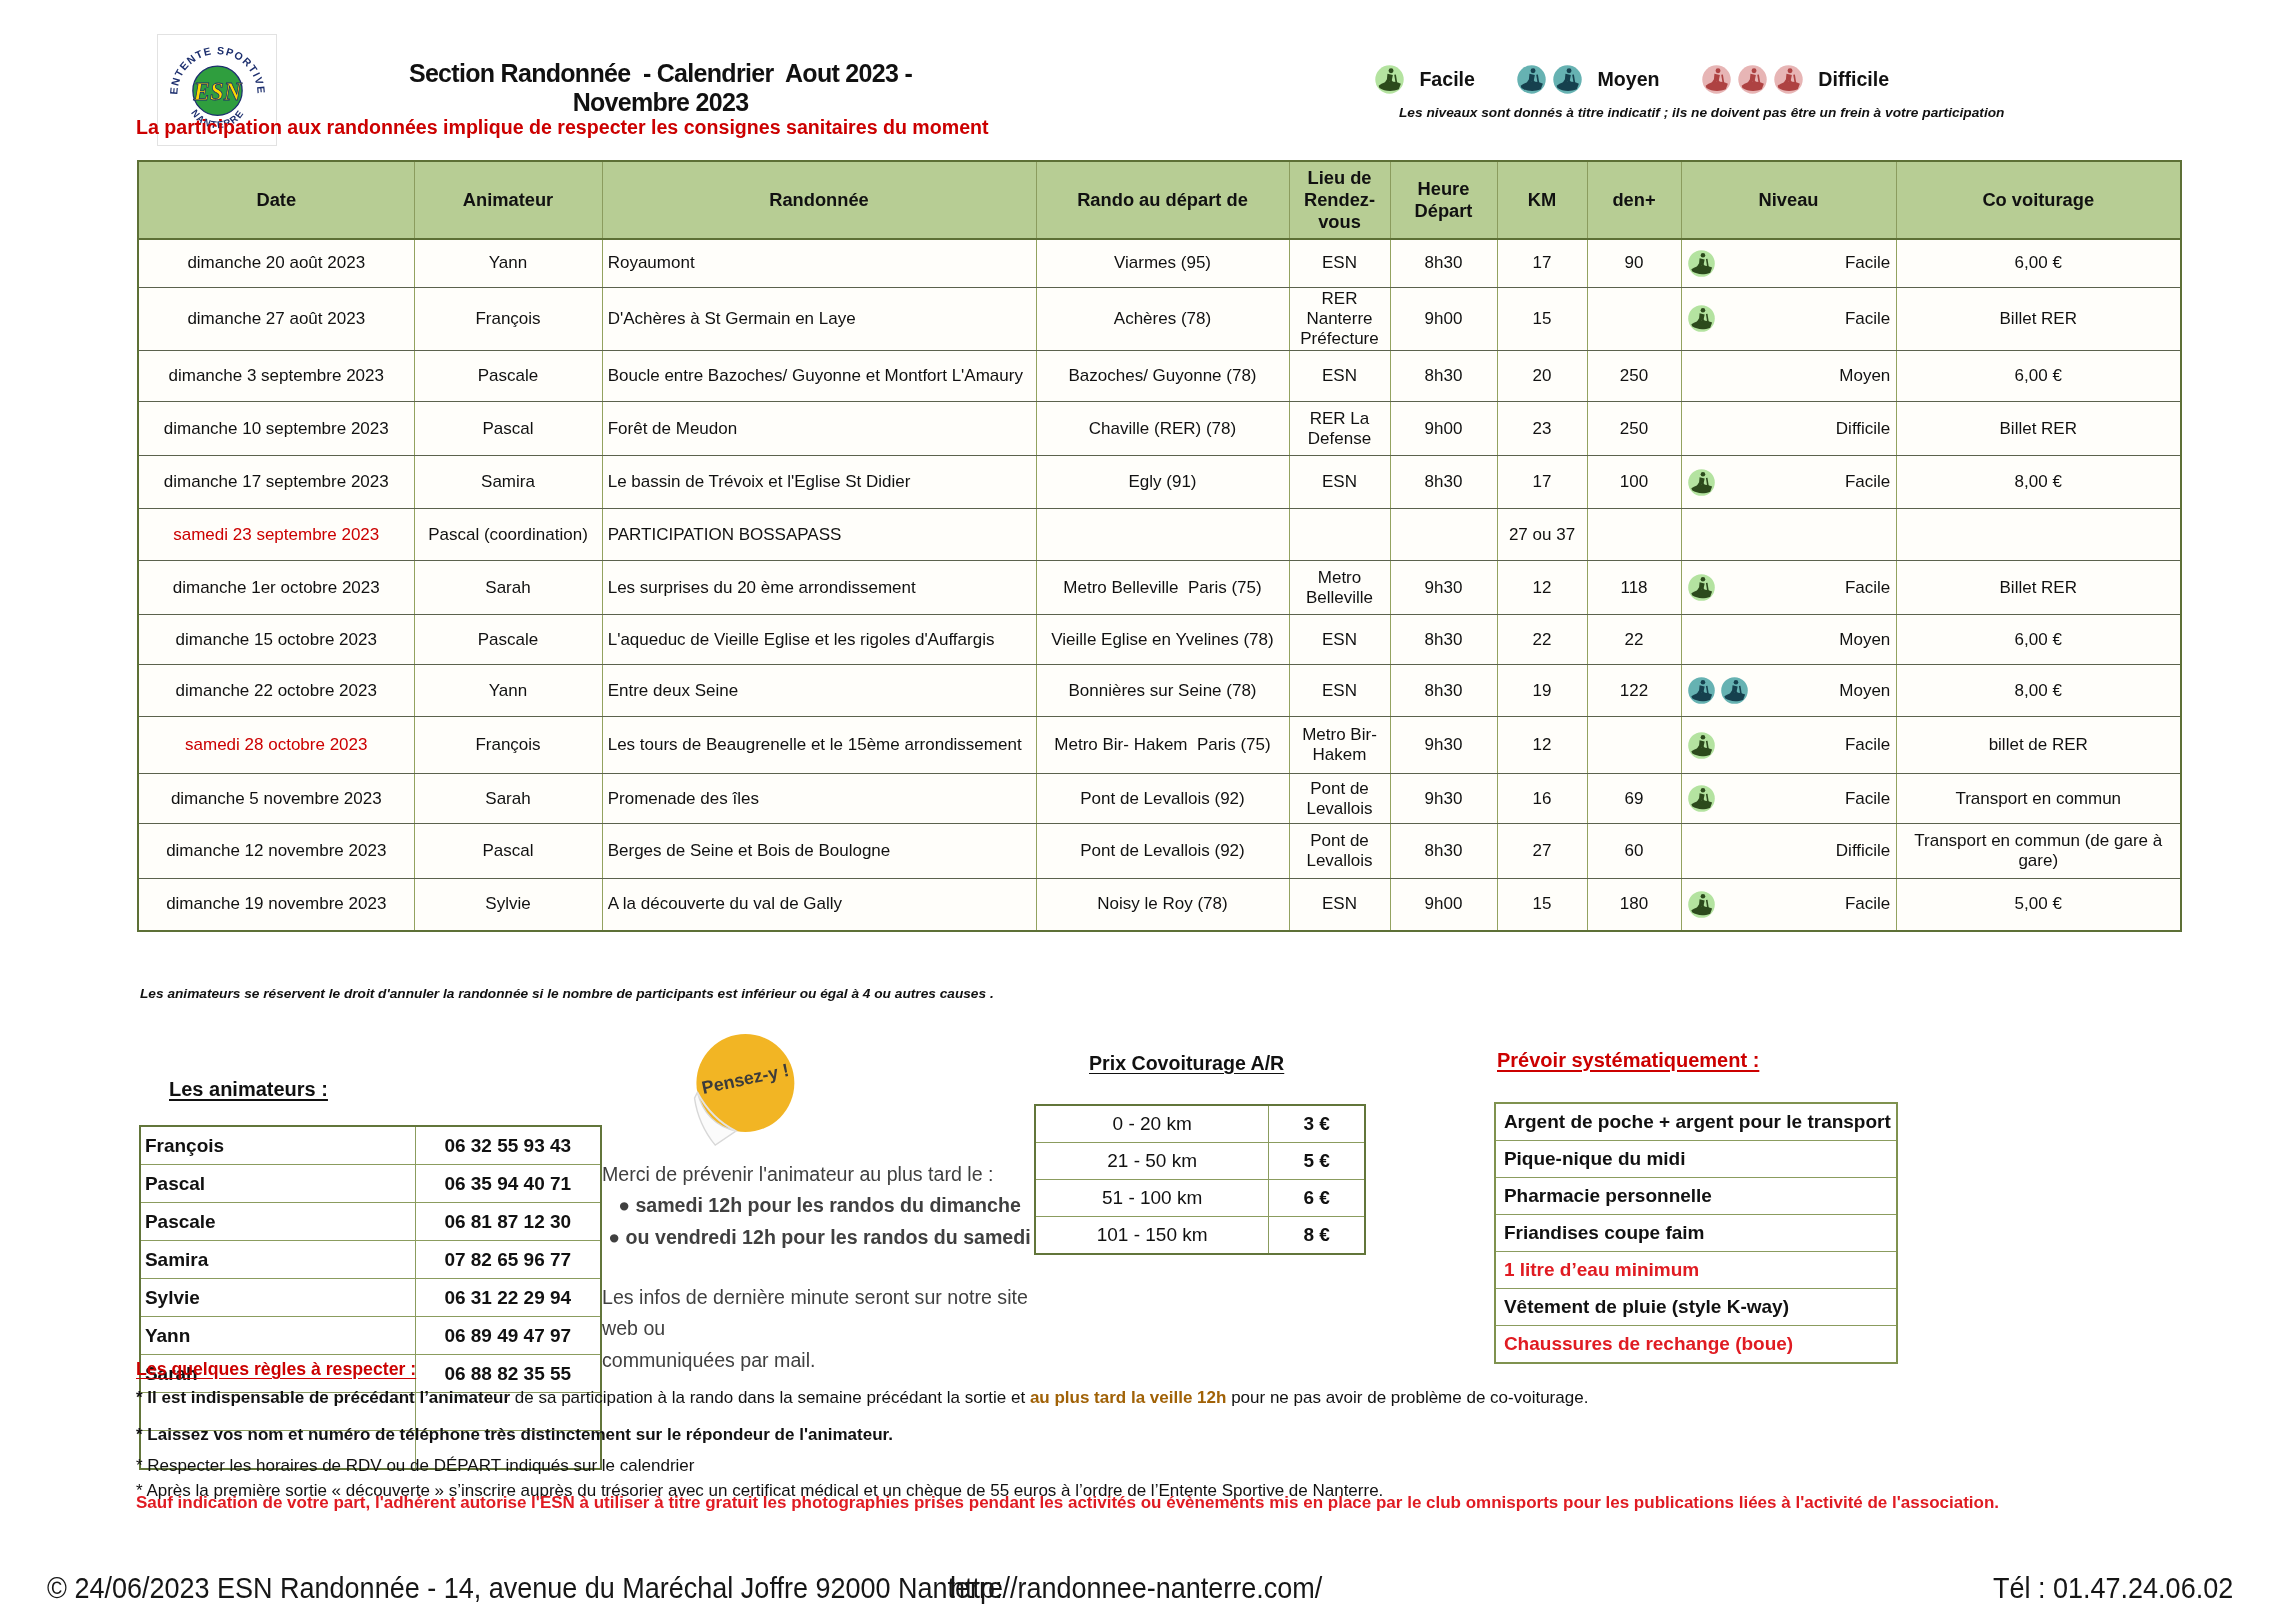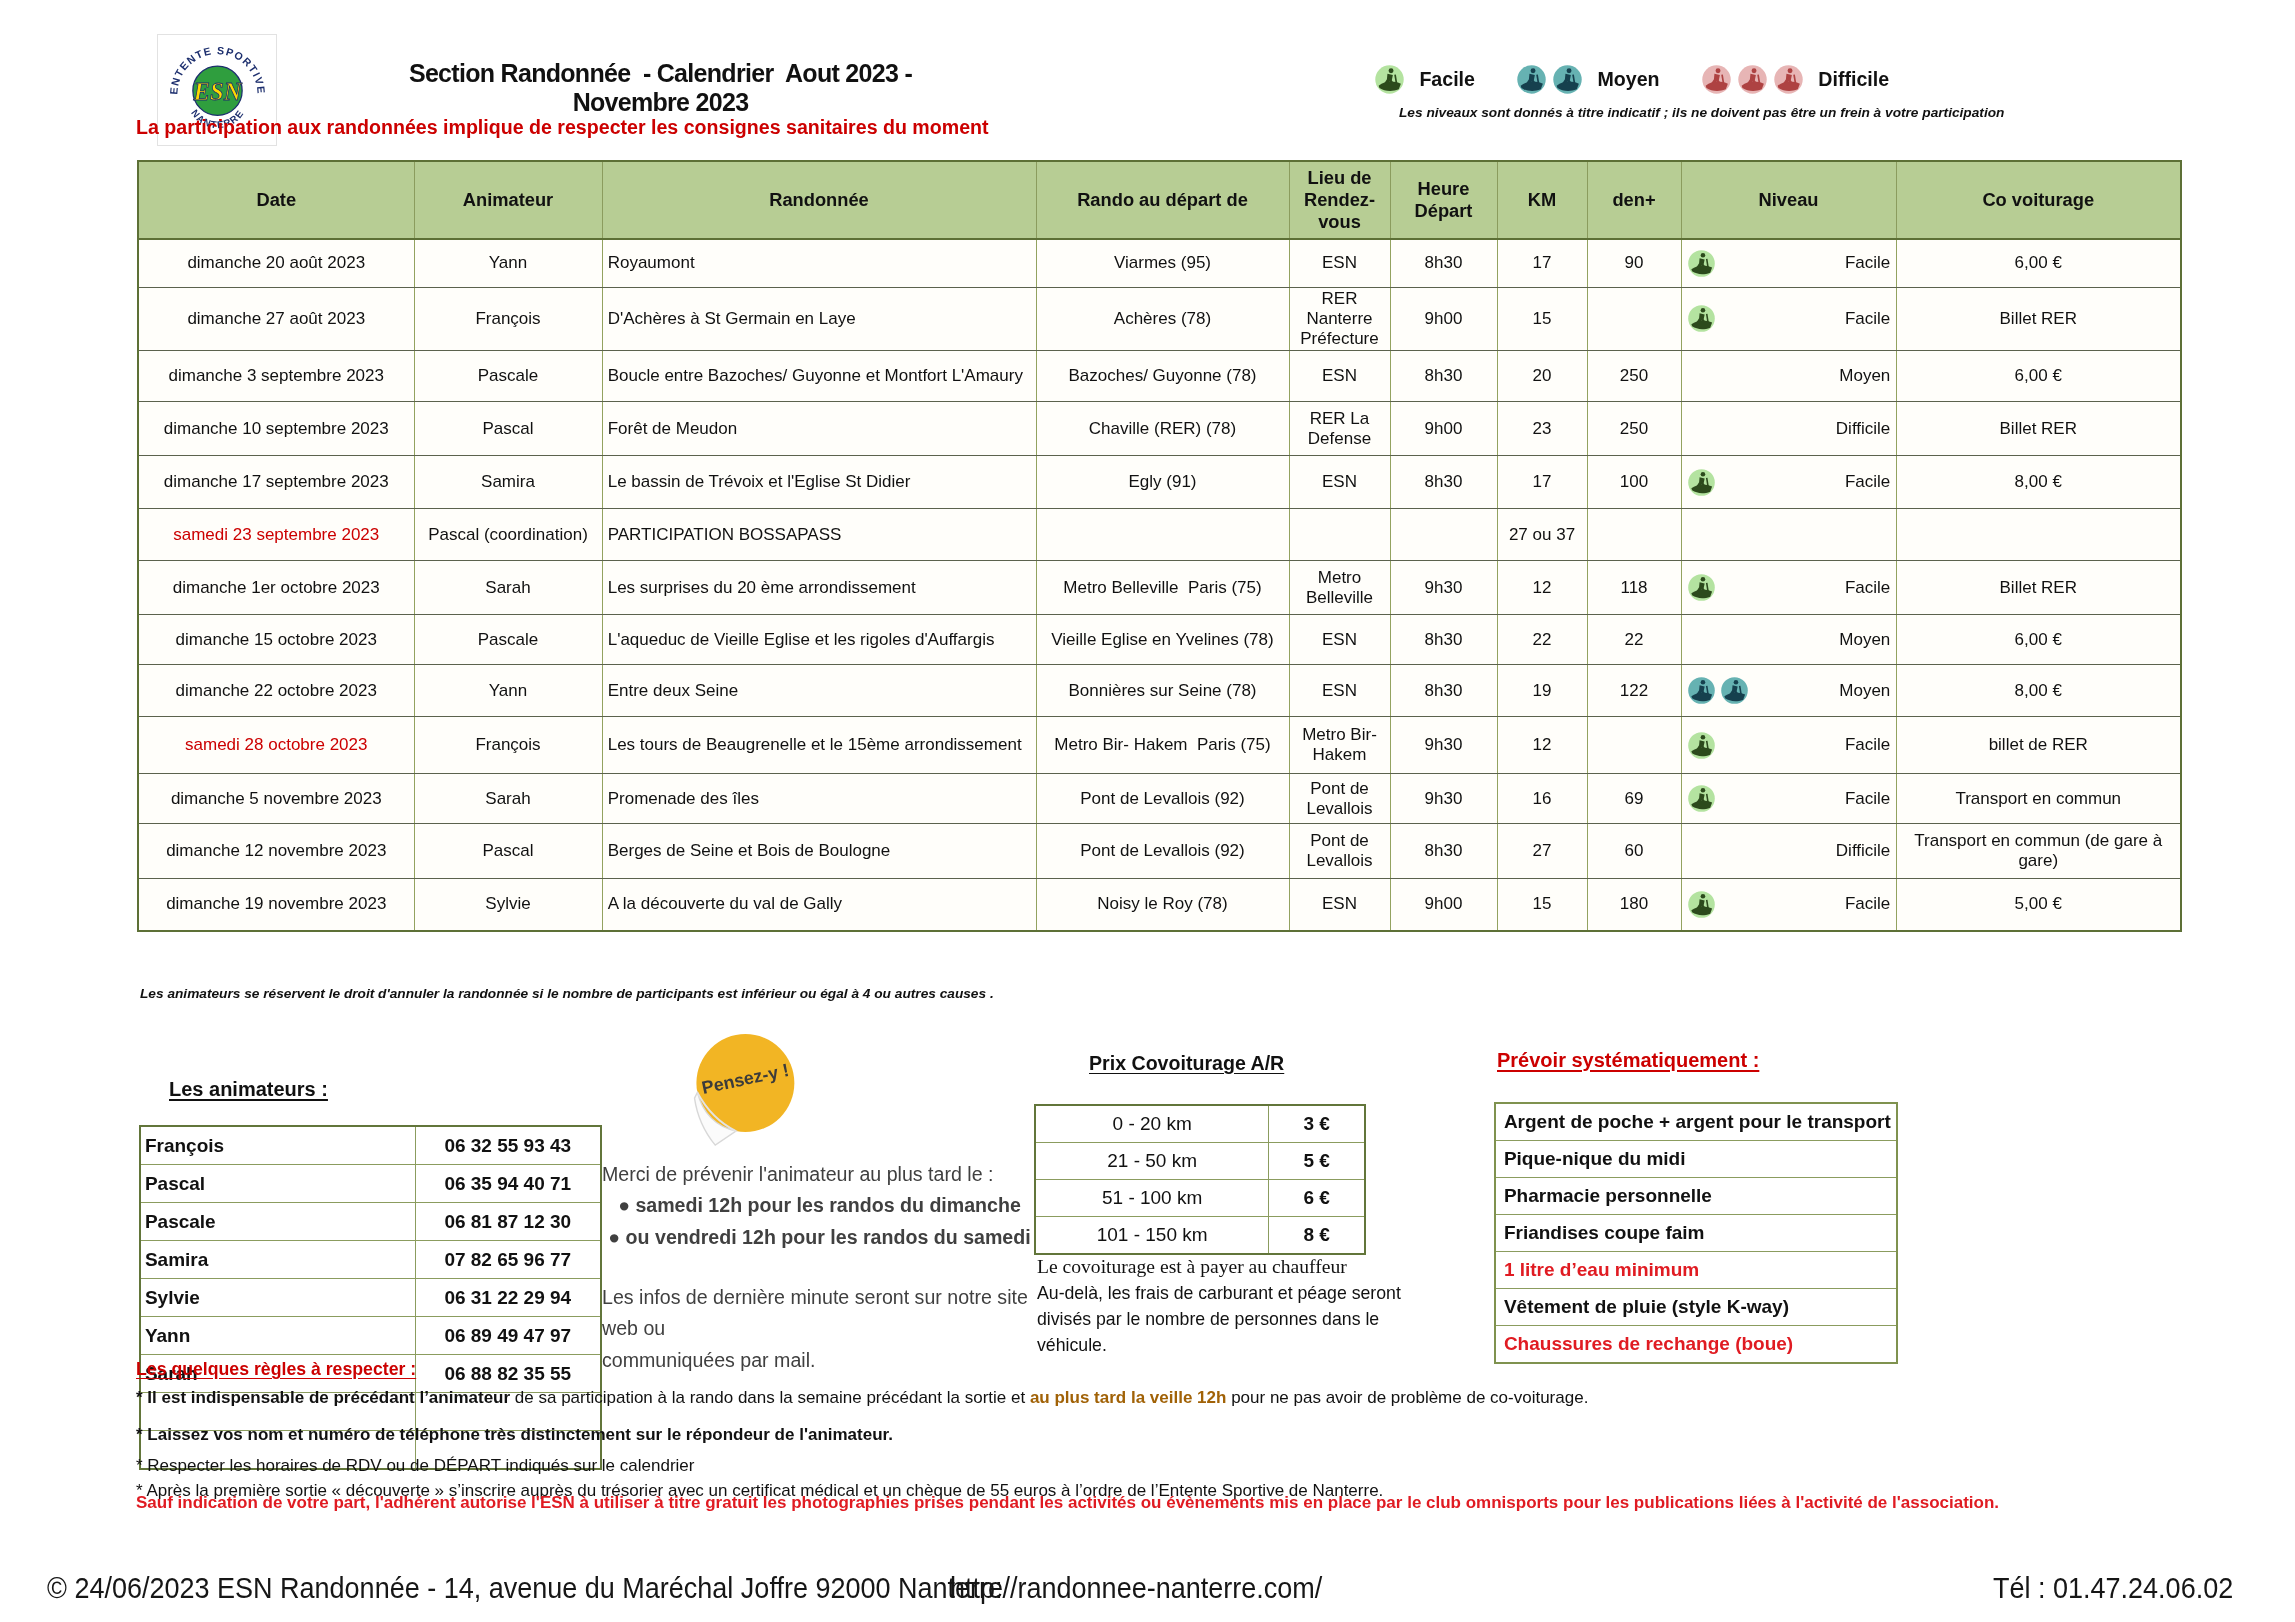--- a/index.html
+++ b/index.html
@@ -580,26 +580,20 @@
         <tr>
           <td class="prix-range">51 - 100 km</td>
           <td class="prix-price">6 €</td>
         </tr>
         <tr>
           <td class="prix-range">101 - 150 km</td>
           <td class="prix-price">8 €</td>
         </tr>
       </tbody>
     </table>
-  <div class="prix-note">
-    <div class="serif">Le covoiturage est à payer au chauffeur</div>
-    <div class="body"> Au-delà, les frais de carburant et péage seront
-divisés par le nombre de personnes dans le
-véhicule.</div>
-  </div>
 
   <div class="prev-title">Prévoir systématiquement :</div>
   <table class="prev-table">
       <tbody id="prev-body">
         <tr>
           <td>Argent de poche + argent pour le transport</td>
         </tr>
         <tr>
           <td>Pique-nique du midi</td>
         </tr>

